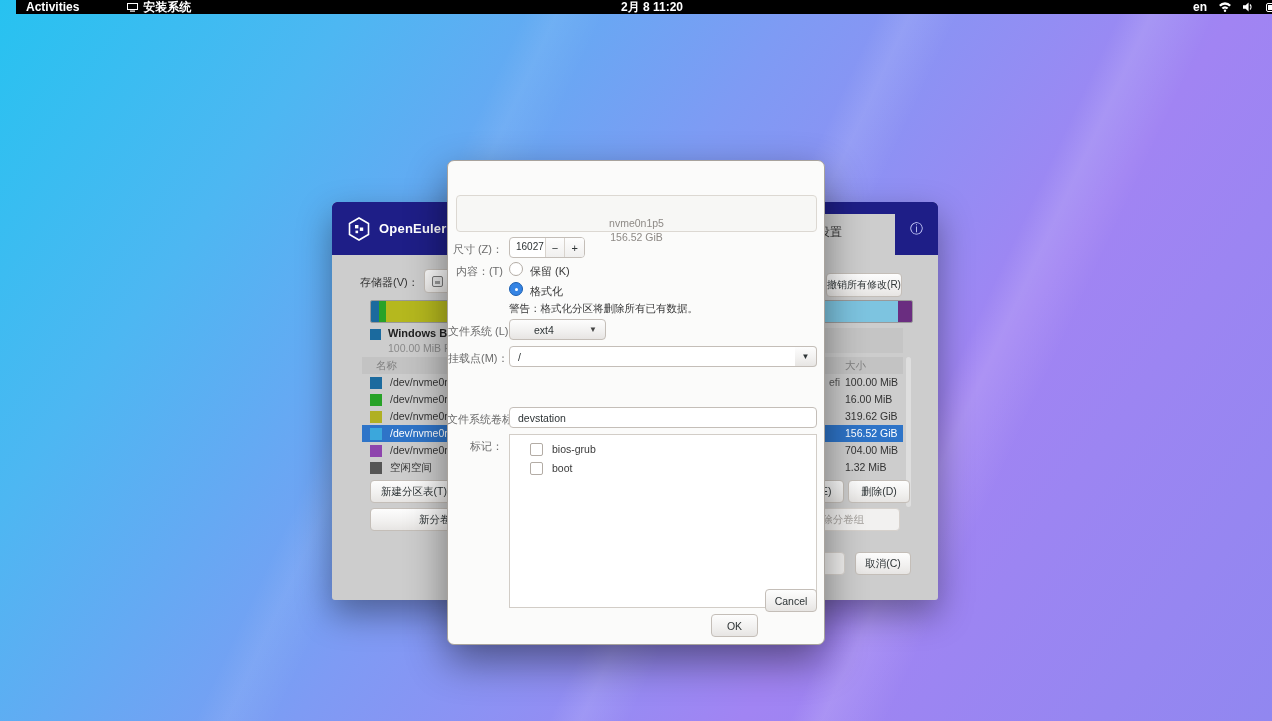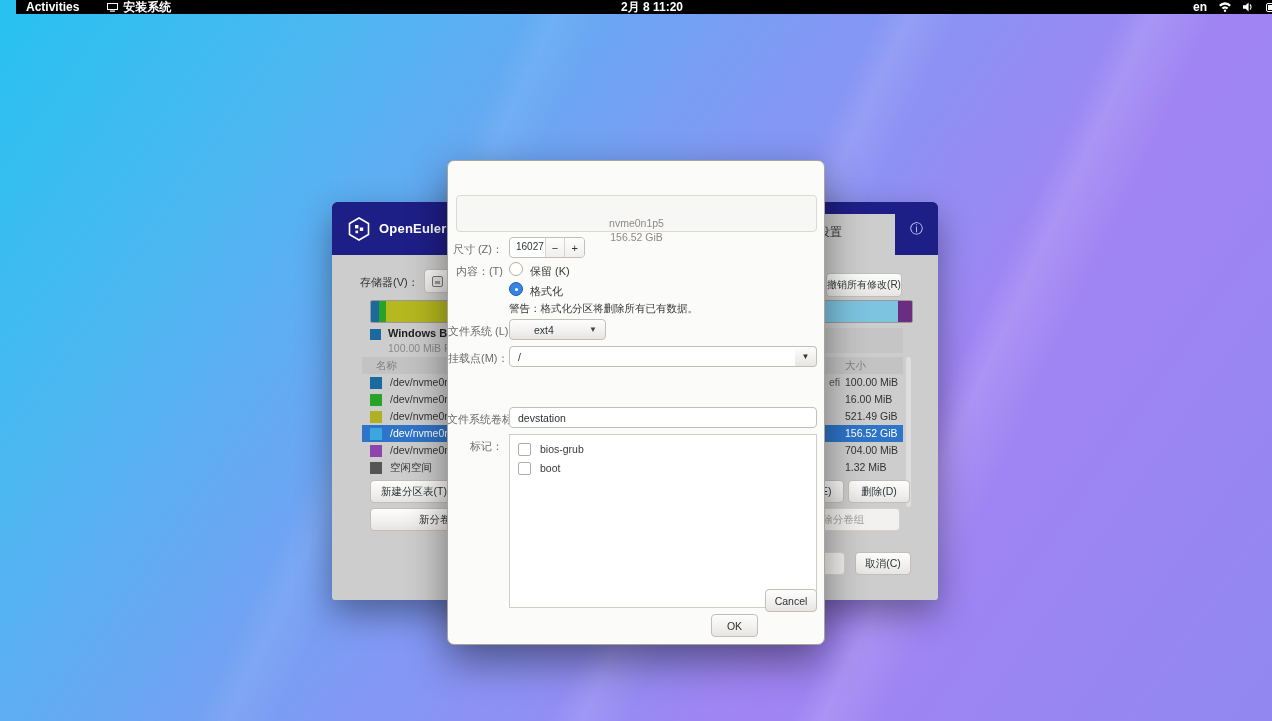--- a/index.html
+++ b/index.html
@@ -10,21 +10,21 @@
   .streaks { position:absolute; inset:0; pointer-events:none;
     background:
       linear-gradient(115deg, transparent 55%, rgba(255,255,255,.10) 57%, transparent 60%),
       linear-gradient(115deg, transparent 70%, rgba(255,255,255,.12) 72%, transparent 76%),
       linear-gradient(115deg, transparent 33%, rgba(255,255,255,.07) 35%, transparent 38%); }
 
   
   #topbar { position:absolute; left:16px; top:0; width:1272px; height:14px; background:#000;
     color:#fff; font-size:12px; font-weight:bold; display:flex; align-items:center; z-index:50; }
   #topbar .tb-left { display:flex; align-items:center; gap:28px; padding-left:10px; }
-  #topbar .tb-app { display:flex; align-items:center; gap:5px; }
+  #topbar .tb-app { display:flex; align-items:center; gap:5px;margin-left:20px; }
   #topbar .tb-clock { position:absolute; left:0; right:0; text-align:center; }
   #topbar .tb-right { position:absolute; right:8px; display:flex; align-items:center; gap:12px; }
   #topbar svg { display:block; }
 
   
   .gbtn { background:linear-gradient(#fdfdfd,#f1f0ef 60%,#e7e5e3); border:1px solid #c4beb8;
     border-radius:4px; color:#2e3436; font-size:10.5px; display:flex; align-items:center;
     justify-content:center; white-space:nowrap; overflow:hidden; }
   .gbtn.disabled { background:#f2f1f0; color:#a39f9b; border-color:#d6d1cc; }
   .entry { background:#fff; border:1px solid #c4beb8; border-radius:4px; font-size:10.5px;
@@ -103,21 +103,21 @@
   #fs-dd { position:absolute; left:61px; top:158px; width:97px; height:21px; justify-content:flex-start;
     padding-left:24px; position:absolute; }
   #fs-dd .arr, .dd-arr { margin-left:auto; margin-right:8px; font-size:8px; color:#444; }
   #mount-entry { position:absolute; left:61px; top:185px; width:287px; height:21px; border-radius:4px 0 0 4px; }
   #mount-dd { position:absolute; left:347px; top:185px; width:22px; height:21px; border-radius:0 4px 4px 0;
     border-left:none; font-size:8px; }
   #label-entry { position:absolute; left:61px; top:246px; width:308px; height:21px; }
 
   #flags-frame { position:absolute; left:61px; top:273px; width:308px; height:174px; background:#fff;
     border:1px solid #d2cdc7; }
-  .flag-row { position:absolute; left:8px; height:16px; display:flex; align-items:center; gap:9px; }
+  .flag-row { position:absolute; left:20px; height:16px; display:flex; align-items:center; gap:9px; }
   .cbx { width:13px; height:13px; border:1px solid #b3aca5; border-radius:2px; background:#fff; }
   .flag-txt { font-size:10.5px; color:#3a3a3a; }
 
   #dlg-ok { position:absolute; left:263px; top:453px; width:47px; height:23px; }
   #dlg-cancel { position:absolute; left:317px; top:428px; width:52px; height:23px; }
 </style>
 </head>
 <body>
 
 <div id="screen">
@@ -205,21 +205,21 @@
         <span class="sz">100.00 MiB</span>
     </div>
     <div class="trow" style="top:189px;">
       <span class="sw" style="background-color: rgb(40, 162, 40);"></span>
       <span class="nm">/dev/nvme0n1p</span>
         <span class="sz">16.00 MiB</span>
     </div>
     <div class="trow" style="top:206px;">
       <span class="sw" style="background-color: rgb(176, 176, 34);"></span>
       <span class="nm">/dev/nvme0n1p</span>
-        <span class="sz">521.49 GiB</span>
+        <span class="sz">319.62 GiB</span>
     </div>
     <div class="trow sel" style="top:223px;">
       <span class="sw" style="background-color: rgb(59, 167, 220);"></span>
       <span class="nm">/dev/nvme0n1p</span>
         <span class="sz">156.52 GiB</span>
     </div>
     <div class="trow" style="top:240px;">
       <span class="sw" style="background-color: rgb(142, 68, 173);"></span>
       <span class="nm">/dev/nvme0n1p</span>
         <span class="sz">704.00 MiB</span>

